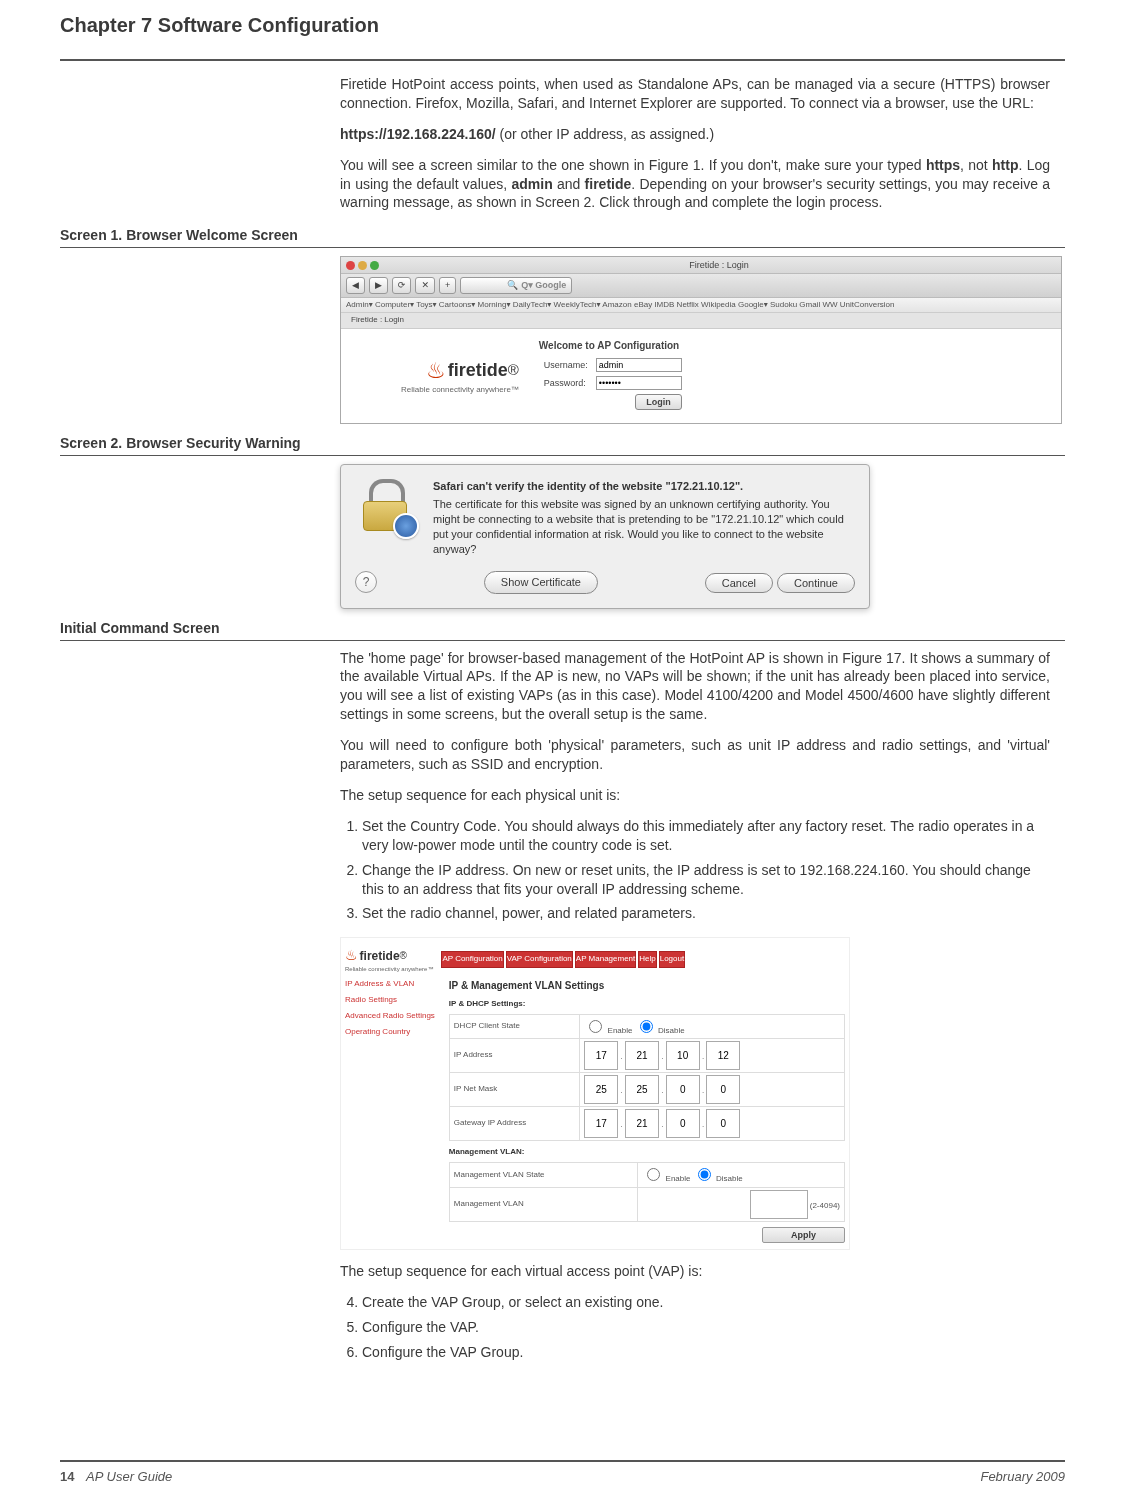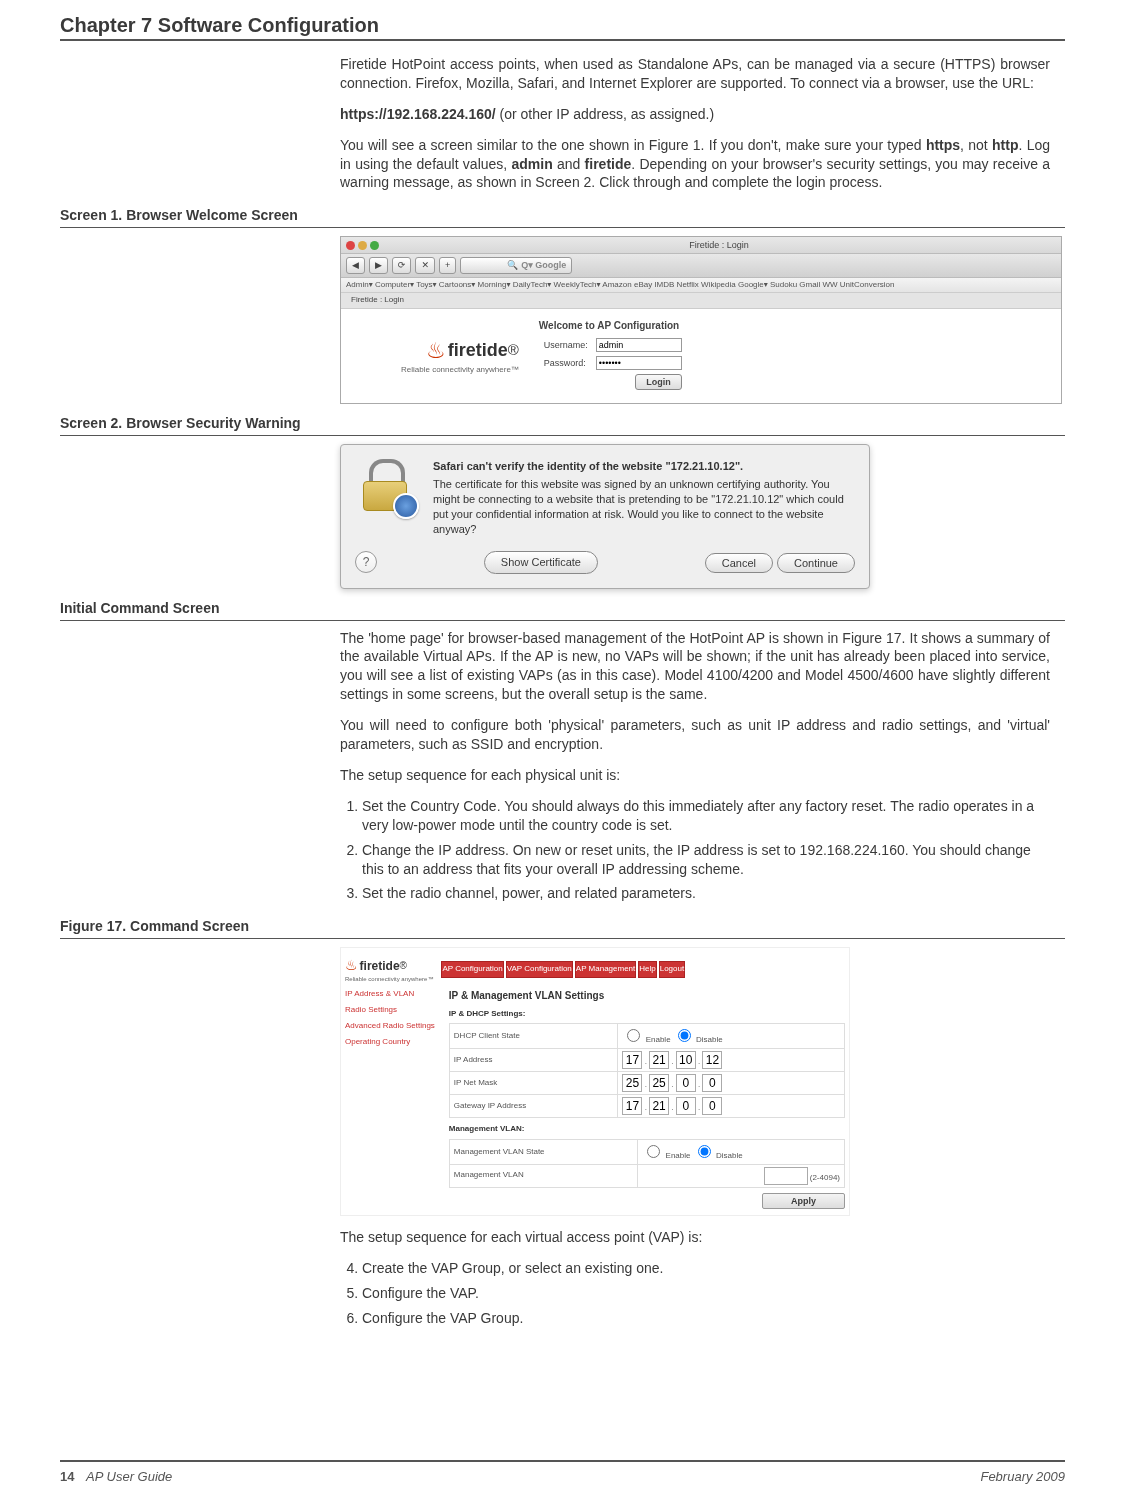--- a/index.html
+++ b/index.html
@@ -16,21 +16,21 @@
     position: relative;
   }
   .page {
     padding: 12px 60px 40px 60px;
   }
   .chapter-header {
     font-weight: bold;
     font-size: 20px;
     color: #3a3a3a;
     border-bottom: 2px solid #555;
-    padding-bottom: 0;
+    padding-bottom: 20px;
     margin-bottom: 14px;
   }
   .body-col {
     margin-left: 280px;
     max-width: 710px;
     text-align: justify;
     margin-bottom: 14px;
   }
   .body-col p { margin: 0 0 12px 0; }
   .section-label {
@@ -216,22 +216,22 @@
   .fig17-main .sec-title { font-weight: bold; font-size: 10px; margin-bottom: 6px; color: #333;}
   .fig17-main .sub-title { font-weight: bold; font-size: 8px; margin: 6px 0 4px 0; color:#333;}
   .fig17-main table { width: 100%; border-collapse: collapse; }
   .fig17-main td {
     border: 1px solid #ddd;
     padding: 2px 4px;
     font-size: 8px;
     color: #555;
   }
   .fig17-main input[type=text] {
-    width: 16px; font-size: 12px; border: 1px solid #aaa; text-align: center;
-    padding: 1px;
+    width: 16px; font-size: 10px; border: 1px solid #aaa; text-align: center;
+    padding: 8px;
   }
   .apply-btn {
     float: right;
     margin-top: 5px;
     border: 1px solid #999;
     background: linear-gradient(#f4f4f4,#ddd);
     padding: 1px 28px;
     font-weight: bold;
     font-size: 9px;
     border-radius: 2px;
@@ -353,21 +353,20 @@
     <p>The 'home page' for browser-based management of the HotPoint AP is shown in Figure 17. It shows a summary of the available Virtual APs. If the AP is new, no VAPs will be shown; if the unit has already been placed into service, you will see a list of existing VAPs (as in this case). Model 4100/4200 and Model 4500/4600 have slightly different settings in some screens, but the overall setup is the same.</p>
     <p>You will need to configure both 'physical' parameters, such as unit IP address and radio settings, and 'virtual' parameters, such as SSID and encryption.</p>
     <p style="text-align:left;">The setup sequence for each physical unit is:</p>
     <ol class="steps">
       <li>Set the Country Code. You should always do this immediately after any factory reset. The radio operates in a very low-power mode until the country code is set.</li>
       <li>Change the IP address. On new or reset units, the IP address is set to 192.168.224.160. You should change this to an address that fits your overall IP addressing scheme.</li>
       <li>Set the radio channel, power, and related parameters.</li>
     </ol>
   </div>
 
-  <div class="section-label">Figure 17. Command Screen</div>
 
   <div class="fig17">
     <div class="header">
       <div class="firetide-logo" style="text-align:left;">
         <div class="name" style="font-size:12px;justify-content:flex-start;">
             <span class="flame" style="font-size:14px;">♨</span>
             <b>firetide</b>
             <sup>®</sup>
           </div>
         <div class="tag" style="font-size:6px;">Reliable connectivity anywhere™</div>

